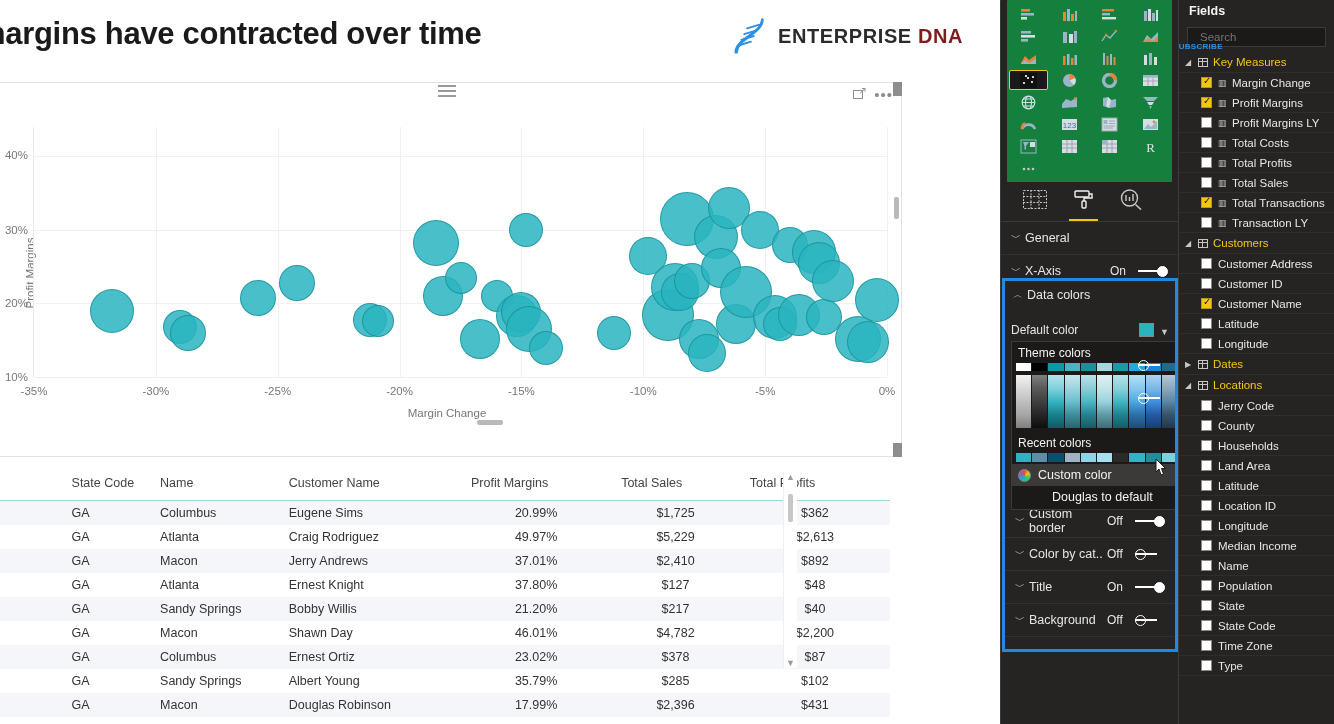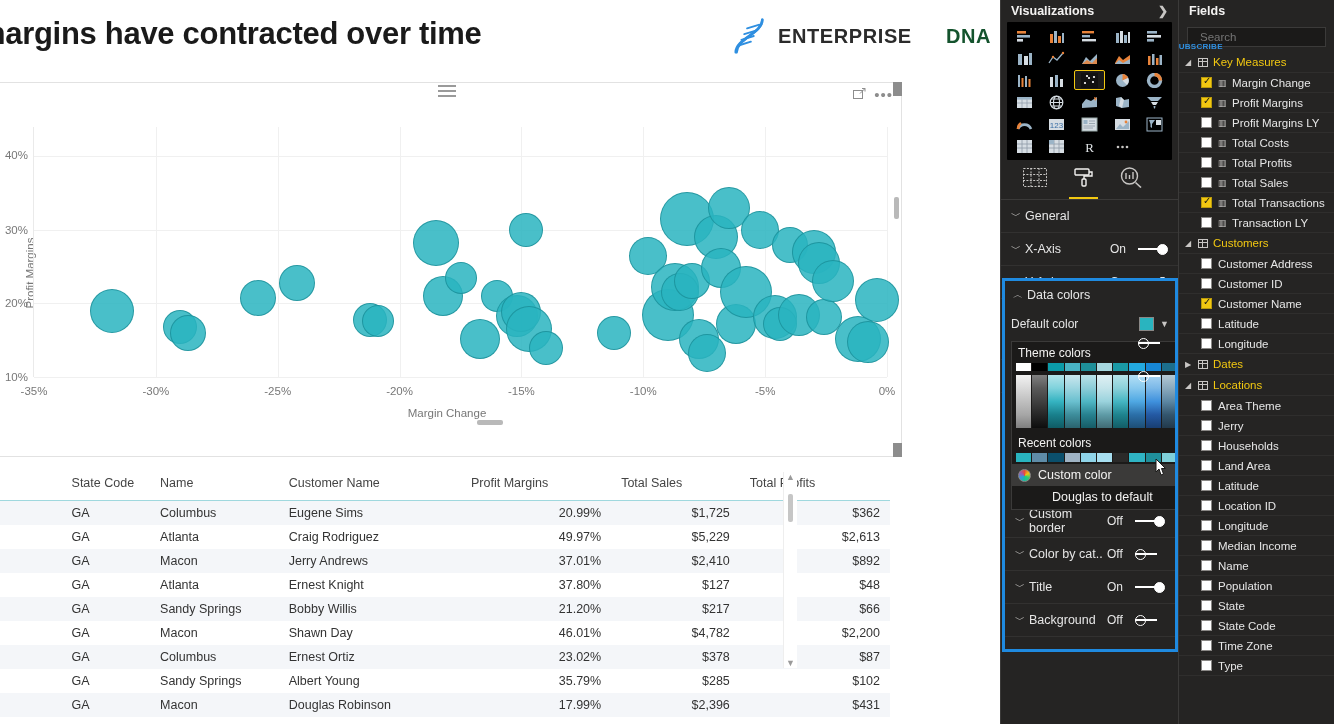--- a/index.html
+++ b/index.html
@@ -23,21 +23,21 @@
   #report-header { position: absolute; left: 0; top: 0; width: 1000px; height: 72px; }
   #report-title {
     position: absolute; left: -22px; top: 16px;
     font-size: 31px; font-weight: bold; color: #1a1a1a;
     letter-spacing: -0.3px; white-space: nowrap;
   }
   #brand-logo { position: absolute; left: 730px; top: 16px; display: flex; align-items: center; gap: 10px; }
   #dna-glyph { width: 38px; height: 40px; }
   .brand-text { font-size: 20px; font-weight: bold; letter-spacing: 0.6px; }
   .brand-enterprise { color: #2b2b2b; }
-  .brand-dna { color: #14532d; margin-left: 28px; }
+  .brand-dna { color: #7f1d1d; }
 
   
   #scatter-visual {
     position: absolute; left: -8px; top: 82px;
     width: 910px; height: 375px;
     border: 1px solid #e2e2e2;
     background: #fff;
   }
   #visual-drag-handle {
     position: absolute; left: 50%; top: 2px; transform: translateX(-50%);
@@ -101,21 +101,21 @@
     position:absolute; left:-110px; top:470px; width:1012px; height:252px;
     background:#fff; overflow:hidden;
   }
   #data-table { width:1000px; border-collapse:collapse; font-size:12.5px; color:#333; }
   #data-table th {
     font-weight:normal; color:#444; padding:6px 10px 10px 10px;
     border-bottom:1px solid #9fd8de; text-align:left; white-space:nowrap;
   }
   #data-table td { padding:5px 10px; white-space:nowrap; color:#333; }
   #data-table tbody tr:nth-child(odd) { background:#f4f6f9; }
-  .num { text-align:right; }
+  .num { text-align:center; }
   .col-county { width:160px; }
   .col-state  { width:60px; }
   .col-name   { width:120px; }
   .col-cust   { width:170px; }
   .col-pm     { width:140px; }
   .col-ts     { width:120px; }
   .col-tp     { width:140px; }
   #table-partial-row td { color:#cfd6dd; height:10px; padding:0 10px; overflow:hidden; }
   #table-scroll {
     position:absolute; right:105px; top:2px; width:14px; height:196px;
@@ -129,22 +129,22 @@
   #viz-pane {
     position:absolute; left:1000px; top:0; width:178px; height:724px;
     background:#252423; color:#e6e6e6; border-left:1px solid #3b3a39;
   }
   #viz-header {
     height:22px; display:flex; align-items:center; justify-content:space-between;
     padding:0 10px; font-size:12.5px; font-weight:bold; color:#f3f2f1;
   }
   #viz-collapse-icon { font-size:12px; color:#c8c6c4; }
   #viz-gallery {
-    background:#000000; margin:0 6px; padding:4px 2px; border-radius:1px;
-    display:grid; grid-template-columns:repeat(5,1fr); gap:2px;
+    background:#15803d; margin:0 6px; padding:4px 2px; border-radius:1px;
+    display:grid; grid-template-columns:repeat(4,1fr); gap:2px;
   }
   .viz-icon-cell {
     height:20px; display:flex; align-items:center; justify-content:center;
     border:1px solid transparent; border-radius:2px;
   }
   .viz-icon-cell.selected { border-color:#f2c811; background:#1b1a19; }
   .viz-icon-cell svg { display:block; }
   #viz-tabs {
     display:flex; align-items:center; gap:26px; padding:6px 22px 0 22px;
     height:40px; border-bottom:1px solid #3b3a39;
@@ -173,21 +173,21 @@
   
   #data-colors-block {
     position:absolute; left:1px; top:278px; width:176px; height:374px;
     border:3px solid #1f8ae0; background:#252423; overflow:hidden;
   }
   #data-colors-head {
     height:28px; display:flex; align-items:center; padding:0 8px;
     font-size:12.5px; color:#e6e6e6;
   }
   #default-color-row {
-    height:26px; margin:2px 6px 0 6px; display:flex; align-items:center;
+    height:26px; margin:2px 6px 0 6px; display:flex; align-items:flex-end;
     font-size:12px; color:#e6e6e6;
   }
   #default-color-swatch {
     width:15px; height:14px; background:#29b4bf; border:1px solid #8a8886;
   }
   #default-color-caret { font-size:9px; color:#c8c6c4; margin-left:6px; }
   #color-popup {
     position:absolute; left:6px; top:60px; width:171px;
     background:#1b1a19; border:1px solid #3b3a39;
   }
@@ -415,21 +415,21 @@
             <td class="col-ts num">$127</td>
             <td class="col-tp num">$48</td>
           </tr>
           <tr>
             <td class="col-county"></td>
             <td class="col-state">GA</td>
             <td class="col-name">Sandy Springs</td>
             <td class="col-cust">Bobby Willis</td>
             <td class="col-pm num">21.20%</td>
             <td class="col-ts num">$217</td>
-            <td class="col-tp num">$66</td>
+            <td class="col-tp num">$40</td>
           </tr>
           <tr>
             <td class="col-county"></td>
             <td class="col-state">GA</td>
             <td class="col-name">Macon</td>
             <td class="col-cust">Shawn Day</td>
             <td class="col-pm num">46.01%</td>
             <td class="col-ts num">$4,782</td>
             <td class="col-tp num">$2,200</td>
           </tr>
@@ -476,24 +476,20 @@
     </table>
     <div id="table-scroll">
       <span class="scroll-arrow">▲</span>
       <div id="table-scroll-thumb"></div>
       <span class="scroll-arrow">▼</span>
     </div>
   </div>
 </div>
 
 <div id="viz-pane">
-  <div id="viz-header">
-    <span>Visualizations</span>
-    <span id="viz-collapse-icon">❯</span>
-  </div>
 
   <div id="viz-gallery">
       <div class="viz-icon-cell">
         <svg width="17" height="15" viewBox="0 0 17 15">
           <rect x="1" y="2" width="9" height="2.6" fill="#e8833a"></rect>
           <rect x="1" y="6" width="13" height="2.6" fill="#9bb4c7"></rect>
           <rect x="1" y="10" width="6" height="2.6" fill="#d6dde3"></rect>
         </svg>
       </div>
       <div class="viz-icon-cell">
@@ -950,25 +946,25 @@
         <span class="tbl-icon"></span>
         <span>Dates</span>
       </div>
       <div class="field-group">
         <span class="group-caret">◢</span>
         <span class="tbl-icon"></span>
         <span>Locations</span>
       </div>
       <div class="field-item">
         <span class="fld-check "></span>
-        <span>Area Theme</span>
-      </div>
-      <div class="field-item">
-        <span class="fld-check "></span>
-        <span>Jerry</span>
+        <span>Jerry Code</span>
+      </div>
+      <div class="field-item">
+        <span class="fld-check "></span>
+        <span>County</span>
       </div>
       <div class="field-item">
         <span class="fld-check "></span>
         <span>Households</span>
       </div>
       <div class="field-item">
         <span class="fld-check "></span>
         <span>Land Area</span>
       </div>
       <div class="field-item">

